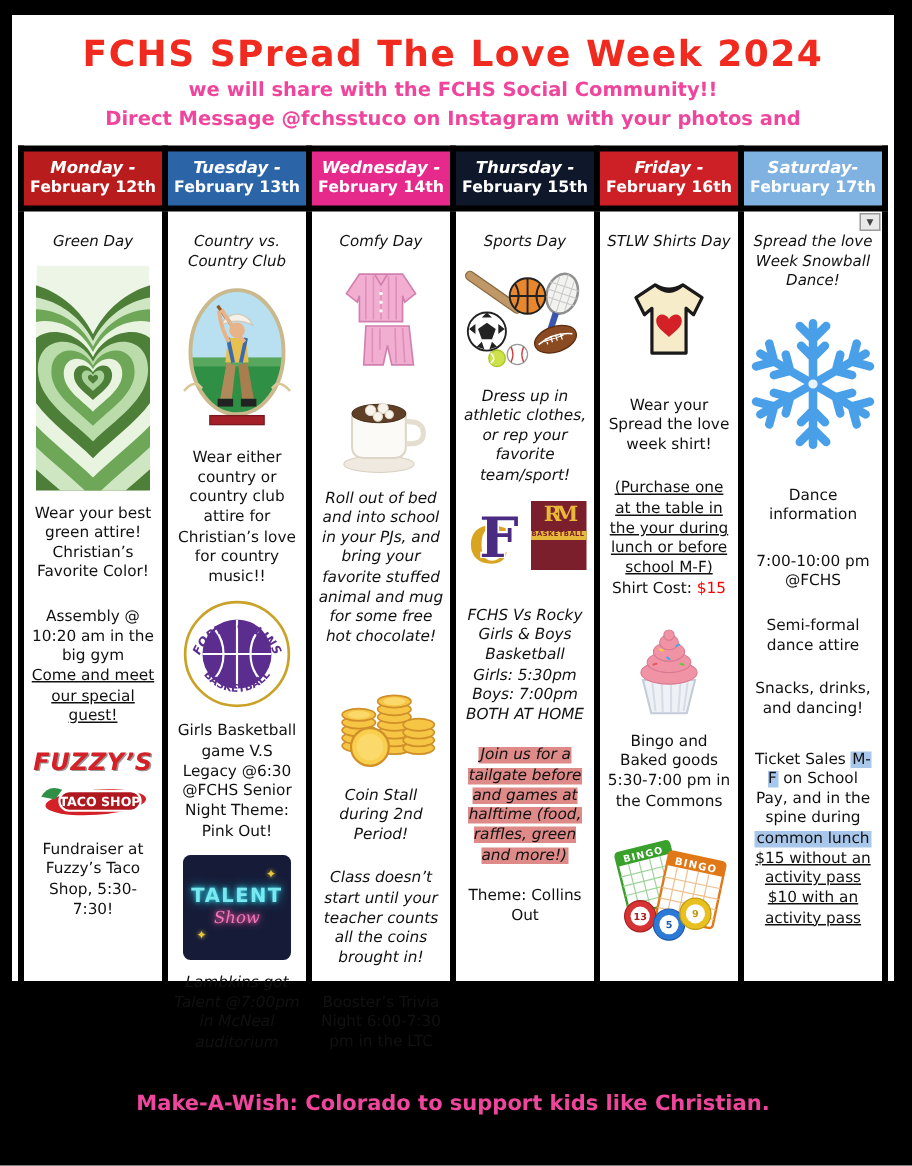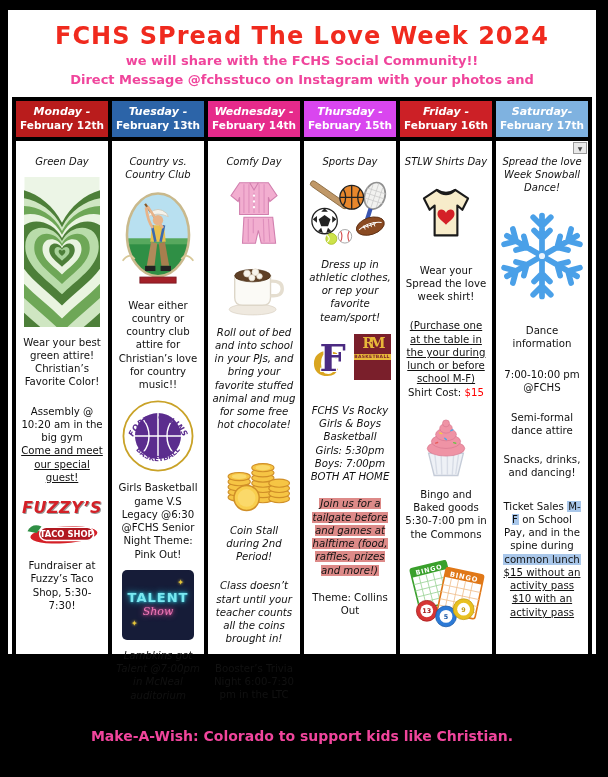--- a/index.html
+++ b/index.html
@@ -75,21 +75,21 @@
         <div class="day-date">February 12th</div>
       </th>
       <th style="background-color: rgb(44, 100, 168);">
         <div class="day-name">Tuesday -</div>
         <div class="day-date">February 13th</div>
       </th>
       <th style="background-color: rgb(230, 42, 139);">
         <div class="day-name">Wednesday -</div>
         <div class="day-date">February 14th</div>
       </th>
-      <th style="background-color: #d946ef;">
+      <th style="background-color: #0f172a;">
         <div class="day-name">Thursday -</div>
         <div class="day-date">February 15th</div>
       </th>
       <th style="background-color: rgb(204, 32, 38); margin-left: 41px;">
         <div class="day-name">Friday -</div>
         <div class="day-date">February 16th</div>
       </th>
       <th style="background-color: rgb(127, 178, 224);">
         <div class="day-name">Saturday-</div>
         <div class="day-date">February 17th</div>
@@ -273,21 +273,21 @@
             <div class="rm-strip">BASKETBALL</div>
           </div>
         </div>
         <div class="blk italic" style="margin-top:22px;">
           <span>FCHS Vs Rocky Girls &amp; Boys Basketball</span><br>
           <span>Girls: 5:30pm</span><br>
           <span>Boys: 7:00pm</span><br>
           <span>BOTH AT HOME</span>
         </div>
         <div class="blk italic" style="margin-top:14px;">
-          <span class="hl-salmon">Join us for a tailgate before and games at halftime (food, raffles, prizes and more!)</span>
+          <span class="hl-salmon">Join us for a tailgate before and games at halftime (food, raffles, green and more!)</span>
         </div>
         <div class="blk" style="margin-top:14px;">Theme: Collins Out</div>
       </td>
 
       <td class="daycell">
         <div class="blk t-title">STLW Shirts Day</div>
         <svg class="cimg" style="margin-top:14px;" width="64" height="62" viewBox="0 0 90 85">
           <path d="M32,10 Q45,18 58,10 L76,22 L68,38 L61,32 L61,74 L29,74 L29,32 L22,38 L14,22 Z" fill="#f7ecca" stroke="#1a1a1a" stroke-width="3" stroke-linejoin="round"></path>
           <path d="M32,10 Q45,22 58,10" stroke="#1a1a1a" stroke-width="3" fill="none"></path>
           <path d="M45,42 C42,36 33,36 33,44 C33,50 40,54 45,59 C50,54 57,50 57,44 C57,36 48,36 45,42 Z" fill="#d42027"></path>

